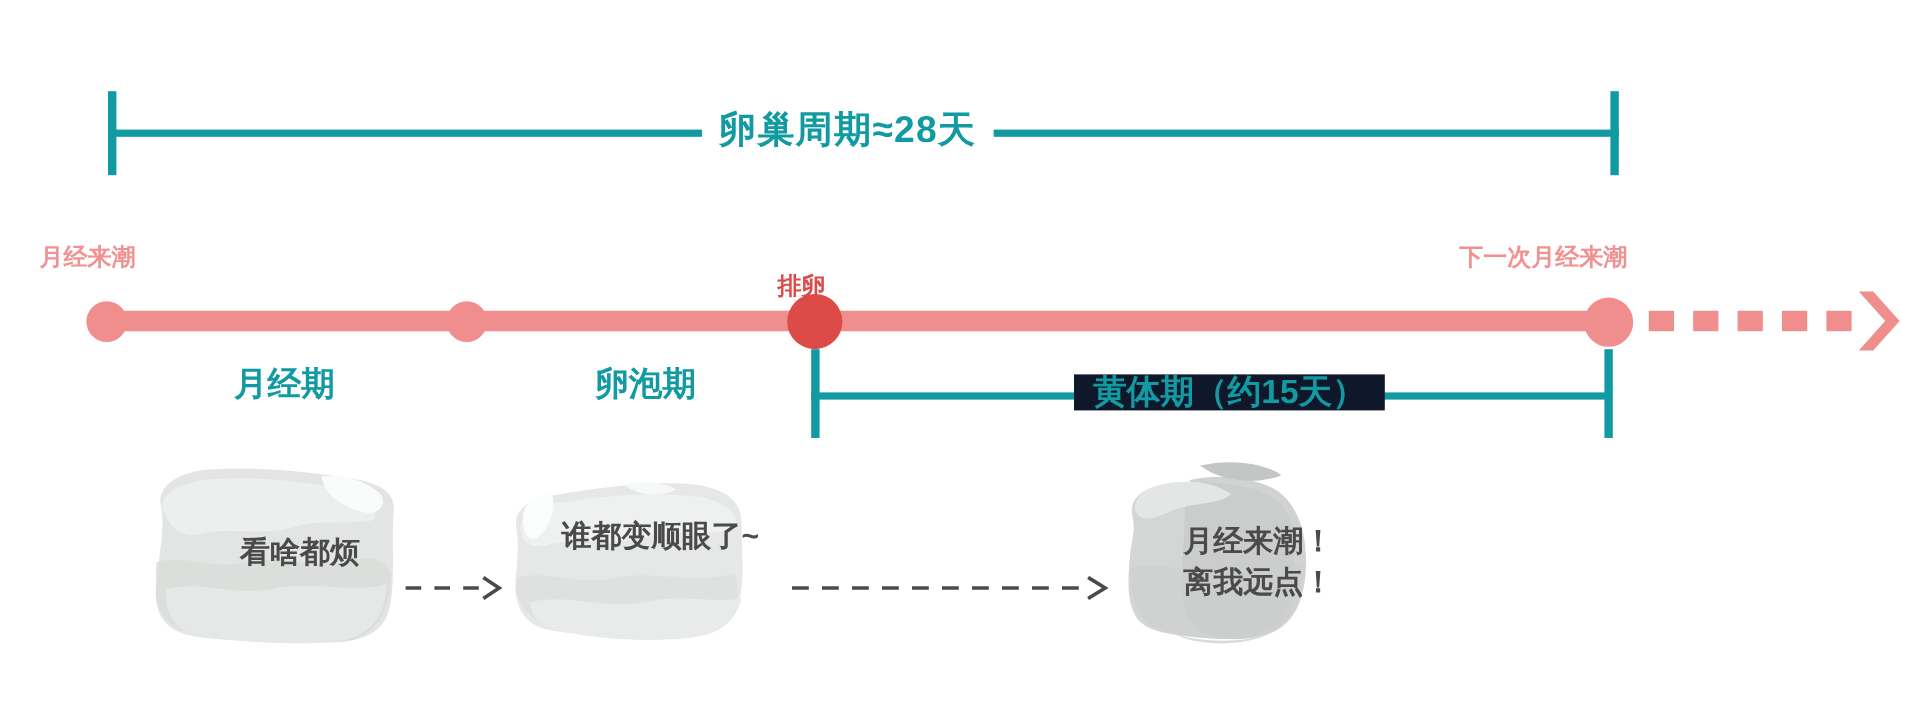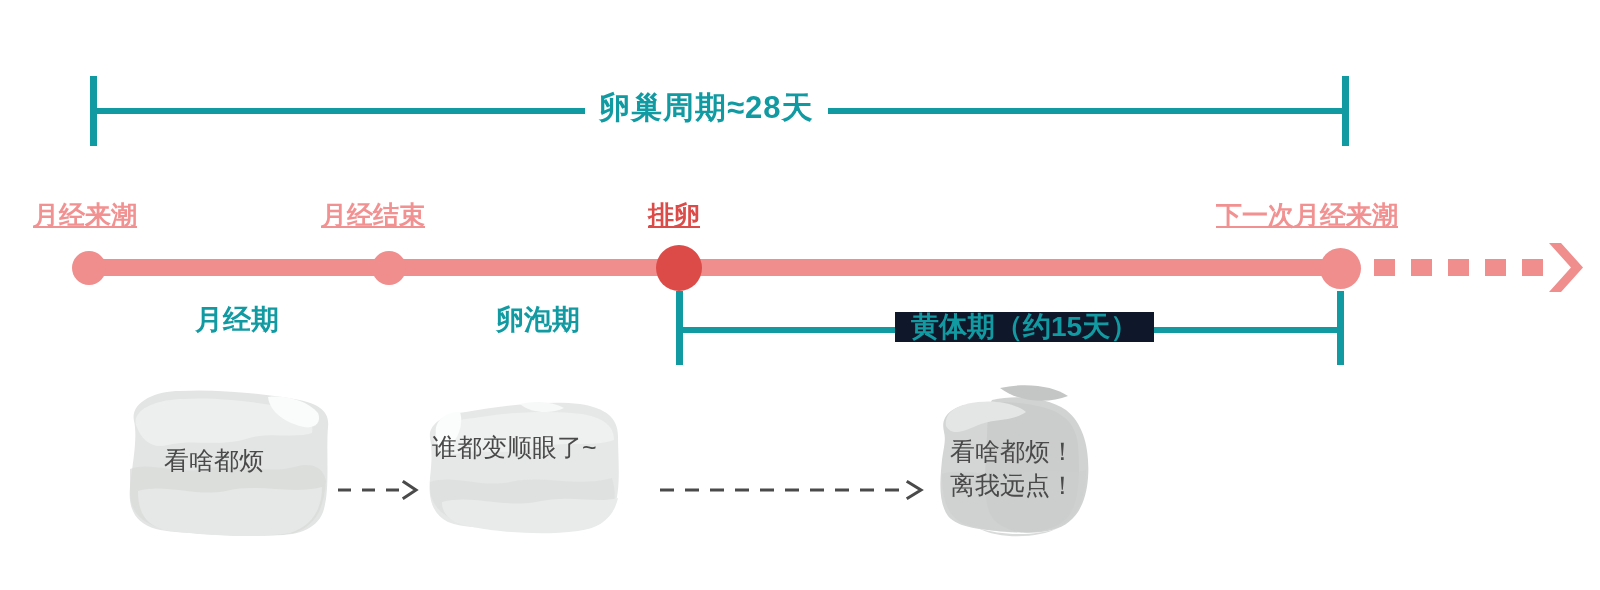--- a/index.html
+++ b/index.html
@@ -59,26 +59,25 @@
     height: 17px;
     width: 21px;
     background: #F08D8D;
   }
 
   
   .ev-label {
     position: absolute;
     color: #F29191;
     font-weight: bold;
-    font-size: 26px;
+    font-size: 20px;
     white-space: nowrap;
     line-height: 32px;
-    text-decoration: underline;
-  }
-  .ev-label.strong { color: #DD4B48; }
+  }
+  .ev-label.strong { color: #DD4B48; margin-top: 24px; }
 
   
   .ph-label {
     position: absolute;
     color: #129AA2;
     font-weight: bold;
     font-size: 28px;
     white-space: nowrap;
     line-height: 30px;
     margin-left: 22px;
@@ -91,39 +90,39 @@
   
   .blob-wrap { position: absolute; }
   .blob-wrap svg { display: block; }
   .blob-text {
     position: absolute;
     color: #4A4A4A;
     font-size: 25px;
     line-height: 34px;
     white-space: pre;
     text-align: right;
-    font-weight: normal;
+    font-weight: bold;
+    margin-left: 36px;
   }
 
   
   .conn { position: absolute; }
   .conn svg { display: block; }
 </style>
 </head>
 <body>
 
 <div id="stage">
 
   <div class="tick-v" style="left:90px; top:76px; height:70px;"></div>
   <div class="rule-h" style="left:90px; top:108px; width:1259px;"></div>
   <div class="tick-v" style="left:1342px; top:76px; height:70px;"></div>
   <div class="cycle-label" style="left:585px; top:91px;">卵巢周期≈28天</div>
 
   <div class="ev-label" style="left:33px; top:199px;">月经来潮</div>
-  <div class="ev-label" style="left:321px; top:199px;">月经结束</div>
   <div class="ev-label strong" style="left:648px; top:199px;">排卵</div>
   <div class="ev-label" style="left:1216px; top:199px;">下一次月经来潮</div>
 
   <div class="tl-bar" style="left:88px; top:259px; width:1256px;"></div>
 
   <div class="dash-sq" style="left:1374px; top:259px;"></div>
   <div class="dash-sq" style="left:1411px; top:259px;"></div>
   <div class="dash-sq" style="left:1448px; top:259px;"></div>
   <div class="dash-sq" style="left:1485px; top:259px;"></div>
   <div class="dash-sq" style="left:1522px; top:259px;"></div>
@@ -202,17 +201,17 @@
       <path d="M62 22 C88 16 118 20 136 32 C154 46 160 72 158 100
                C156 126 146 146 122 152 C98 158 76 154 64 142
                C54 130 54 104 56 80 C58 56 56 32 62 22 Z" fill="#C9CBCA" opacity="0.85"></path>
       <path d="M16 48 C14 34 28 26 48 24 C68 22 86 26 96 34
                C82 44 62 40 46 48 C32 54 22 58 16 48 Z" fill="#E4E6E5"></path>
       <path d="M12 96 C36 88 62 102 90 96 C118 88 142 98 156 92
                C156 118 148 142 124 150 C96 158 58 154 34 146 C16 138 12 118 12 96 Z" fill="#CDCFCE" opacity="0.6"></path>
       <path d="M70 10 C96 4 124 8 138 18 C118 26 88 24 70 10 Z" fill="#C4C6C5"></path>
       <path d="M48 150 C72 158 106 158 128 150 C110 160 70 162 48 150 Z" fill="#D9DBDA"></path>
     </svg>
-    <div class="blob-text" style="left:20px; top:56px;">看啥都烦！
+    <div class="blob-text" style="left:20px; top:56px;">月经来潮！
 离我远点！</div>
   </div>
 
 </div>
 
 </body></html>

